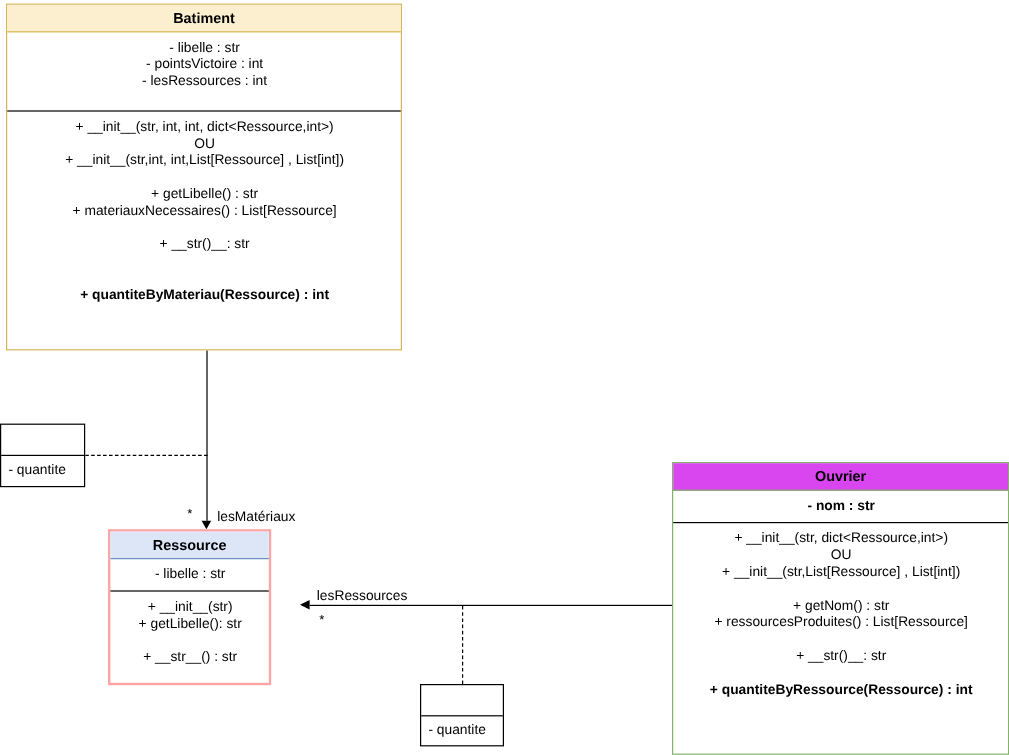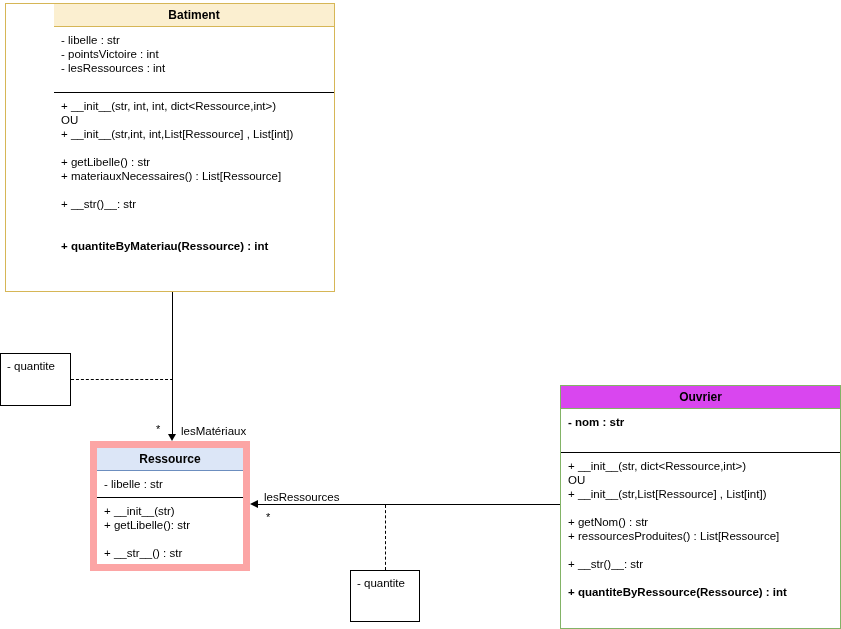--- a/index.html
+++ b/index.html
@@ -39,47 +39,47 @@
   }
   .uml-compartment {
     box-sizing: border-box;
     padding: 6px 6px 6px 7px;
     line-height: 14px;
     white-space: pre-wrap;
   }
   .uml-compartment .ln {
     display: block;
     white-space: pre;
+    text-align: center;
   }
   .uml-compartment .ln.bold {
     font-weight: bold;
   }
   .uml-compartment .ln.blank {
     height: 14px;
   }
 
   
   #batiment {
     left: 5px; top: 3px; width: 330px; height: 289px;
     border: 1px solid #d6b656;
-    padding-left: 48px;
   }
   #batiment .uml-title {
     background: #fbefd0;
     border-bottom: 1px solid #d6b656;
   }
   #batiment .attrs {
     border-bottom: 1px solid #000000;
     height: 66px;
   }
 
   
   #ressource {
-    left: 90px; top: 441px; width: 160px; height: 130px;
-    border: 7px solid #fca5a5;
+    left: 90px; top: 441px; width: 136px; height: 130px;
+    border: 2px solid #fca5a5;
   }
   #ressource .uml-title {
     background: #dce6f7;
     border-bottom: 1px solid #6c8ebf;
   }
   #ressource .attrs {
     border-bottom: 1px solid #000000;
     height: 27px;
   }
 
@@ -87,32 +87,32 @@
   #ouvrier {
     left: 560px; top: 385px; width: 281px; height: 244px;
     border: 1px solid #82b366;
   }
   #ouvrier .uml-title {
     background: #d946ef;
     border-bottom: 1px solid #82b366;
   }
   #ouvrier .attrs {
     border-bottom: 1px solid #000000;
-    height: 44px;
+    height: 27px;
     font-weight: bold;
   }
 
   
   .assoc-class {
     position: absolute;
     box-sizing: border-box;
     border: 1px solid #000000;
     background: #ffffff;
     display: flex;
-    flex-direction: row;
+    flex-direction: column;
   }
   .assoc-class .head {
     height: 26px;
     border-bottom: 1px solid #000000;
     box-sizing: border-box;
   }
   .assoc-class .body {
     flex: 1;
     padding: 5px 5px 4px 6px;
     box-sizing: border-box;

